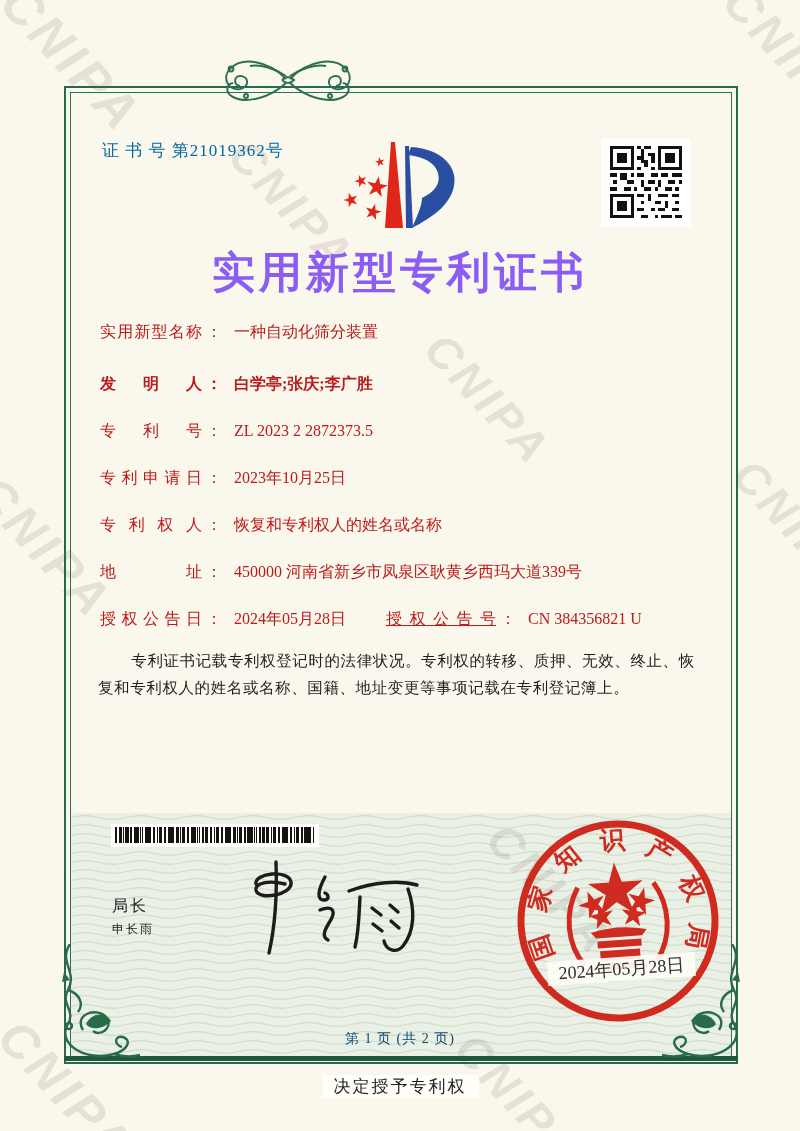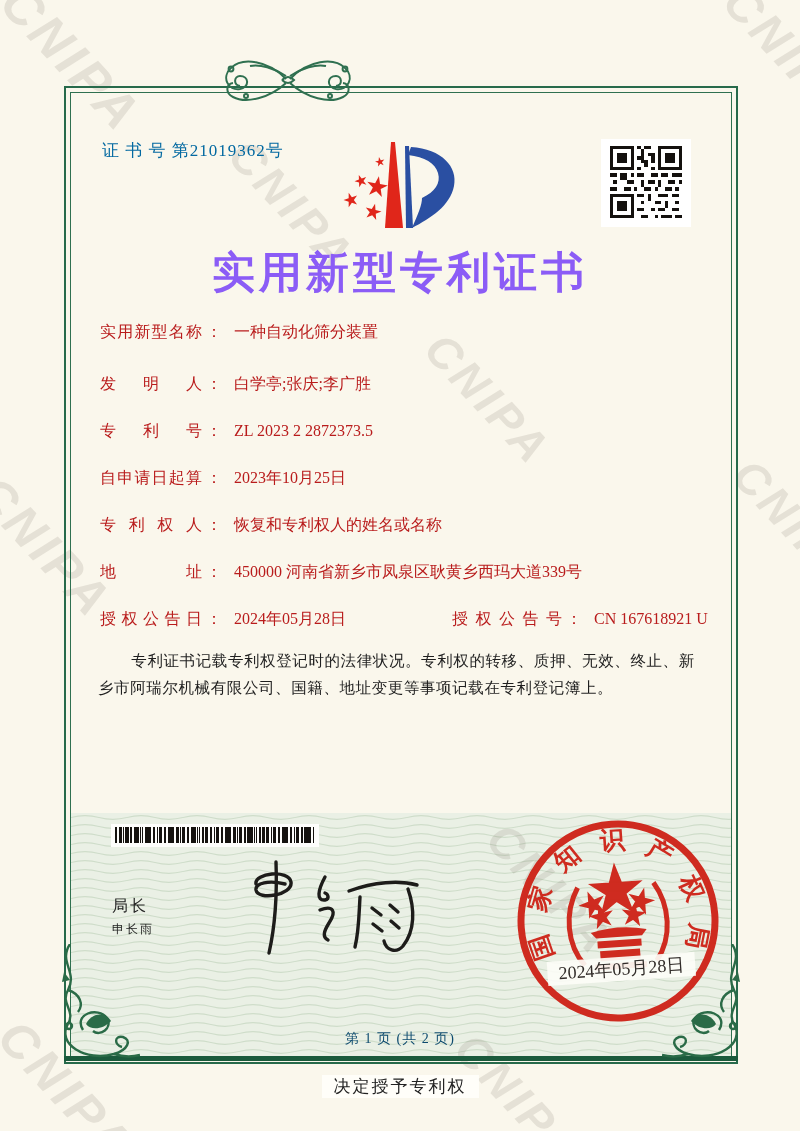--- a/index.html
+++ b/index.html
@@ -31,21 +31,21 @@
   
   .certno{left:102px;top:139px;font-size:17px;letter-spacing:1px;color:#0369a1;z-index:5;}
   .logo{left:342px;top:140px;z-index:5;}
   .qrbox{left:601px;top:139px;width:90px;height:88px;background:#ffffff;z-index:5;}
   .title{left:0;right:0;top:244px;text-align:center;font-size:43px;font-weight:bold;
     letter-spacing:4px;color:#8b5cf6;z-index:5;}
   
   .frow{position:absolute;left:100px;font-size:16px;color:#b91c1c;white-space:nowrap;z-index:5;}
   .flabel{display:inline-block;width:102px;text-align:justify;text-align-last:justify;vertical-align:bottom;}
   .fcolon{margin:0 12px 0 4px;}
-  .fsecond{margin-left:106px;}
+  .fsecond{margin-left:40px;text-decoration:underline;}
   
   .bodytext{left:98px;top:648px;width:608px;z-index:5;}
   .bodytext p{margin:0 0 9px 0;text-indent:2.15em;font-size:15.5px;line-height:1.72;
     letter-spacing:0.6px;color:#1f1f1f;}
   
   .barcode-wrap{left:111px;top:824px;width:208px;height:23px;background:#fdfdfb;z-index:5;}
   .barcode{position:absolute;left:4px;top:3px;width:200px;height:16px;
     background:
       repeating-linear-gradient(90deg,#15120f 0 1.6px,transparent 1.6px 3.8px),
       repeating-linear-gradient(90deg,#15120f 0 1px,transparent 1px 6.3px),
@@ -216,41 +216,41 @@
         <rect x="19" y="20" width="2" height="1"></rect>
     </g>
   </svg>
 </div>
 
 <div class="abs title">实用新型专利证书</div>
 
 <div class="frow" style="top:322px;">
   <span class="flabel">实用新型名称</span><span class="fcolon">：</span><span>一种自动化筛分装置</span>
 </div>
-<div class="frow" style="top:374px;">
+<div class="frow" style="top:374px;font-weight:bold;">
   <span class="flabel">发明人</span><span class="fcolon">：</span><span>白学亭;张庆;李广胜</span>
 </div>
 <div class="frow" style="top:421px;">
   <span class="flabel">专利号</span><span class="fcolon">：</span><span>ZL 2023 2 2872373.5</span>
 </div>
 <div class="frow" style="top:468px;">
-  <span class="flabel">自申请日起算</span><span class="fcolon">：</span><span>2023年10月25日</span>
+  <span class="flabel">专利申请日</span><span class="fcolon">：</span><span>2023年10月25日</span>
 </div>
 <div class="frow" style="top:515px;">
   <span class="flabel">专利权人</span><span class="fcolon">：</span><span>恢复和专利权人的姓名或名称</span>
 </div>
 <div class="frow" style="top:562px;">
   <span class="flabel">地址</span><span class="fcolon">：</span><span>450000 河南省新乡市凤泉区耿黄乡西玛大道339号</span>
 </div>
 <div class="frow" style="top:609px;">
-  <span class="flabel">授权公告日</span><span class="fcolon">：</span><span>2024年05月28日</span><span class="fsecond flabel" style="width:110px;">授权公告号</span><span class="fcolon">：</span><span>CN 167618921 U</span>
+  <span class="flabel">授权公告日</span><span class="fcolon">：</span><span>2024年05月28日</span><span class="fsecond flabel" style="width:110px;">授权公告号</span><span class="fcolon">：</span><span>CN 384356821 U</span>
 </div>
 
 <div class="abs bodytext">
-  <p>专利证书记载专利权登记时的法律状况。专利权的转移、质押、无效、终止、新乡市阿瑞尔机械有限公司、国籍、地址变更等事项记载在专利登记簿上。</p>
+  <p>专利证书记载专利权登记时的法律状况。专利权的转移、质押、无效、终止、恢复和专利权人的姓名或名称、国籍、地址变更等事项记载在专利登记簿上。</p>
 </div>
 
 <div class="abs barcode-wrap">
     <div class="barcode"></div>
   </div>
 
 <div class="abs director-title">局长</div>
 <div class="abs director-name">申长雨</div>
 
 <svg class="abs signature" width="190" height="110" viewBox="0 0 190 110">

